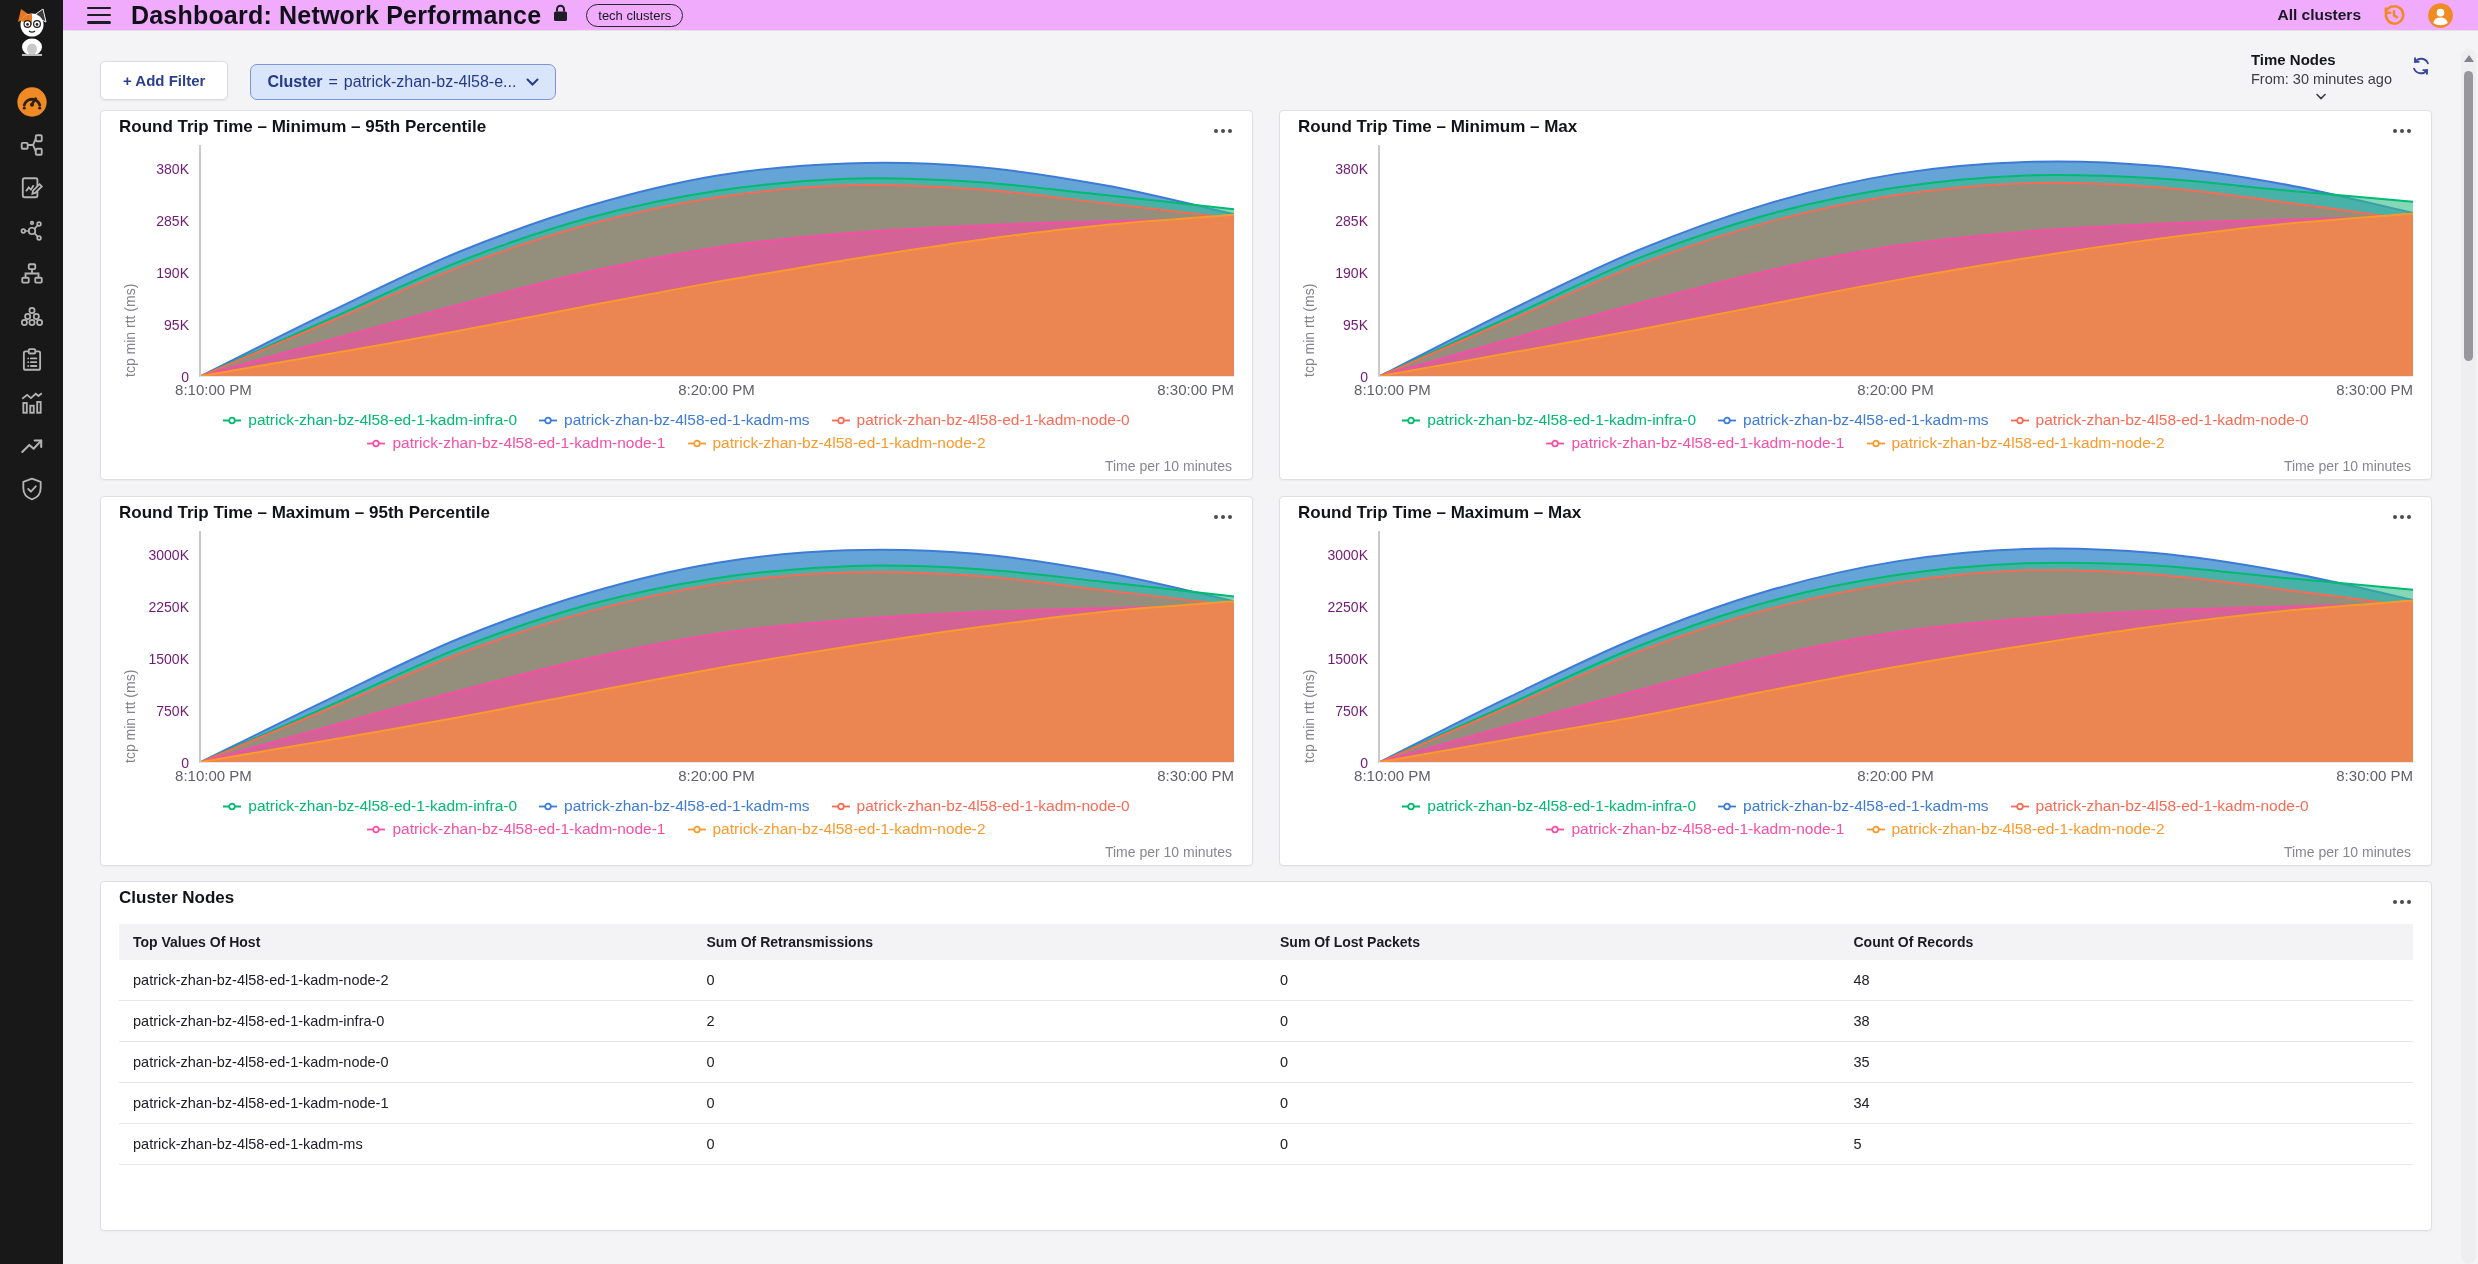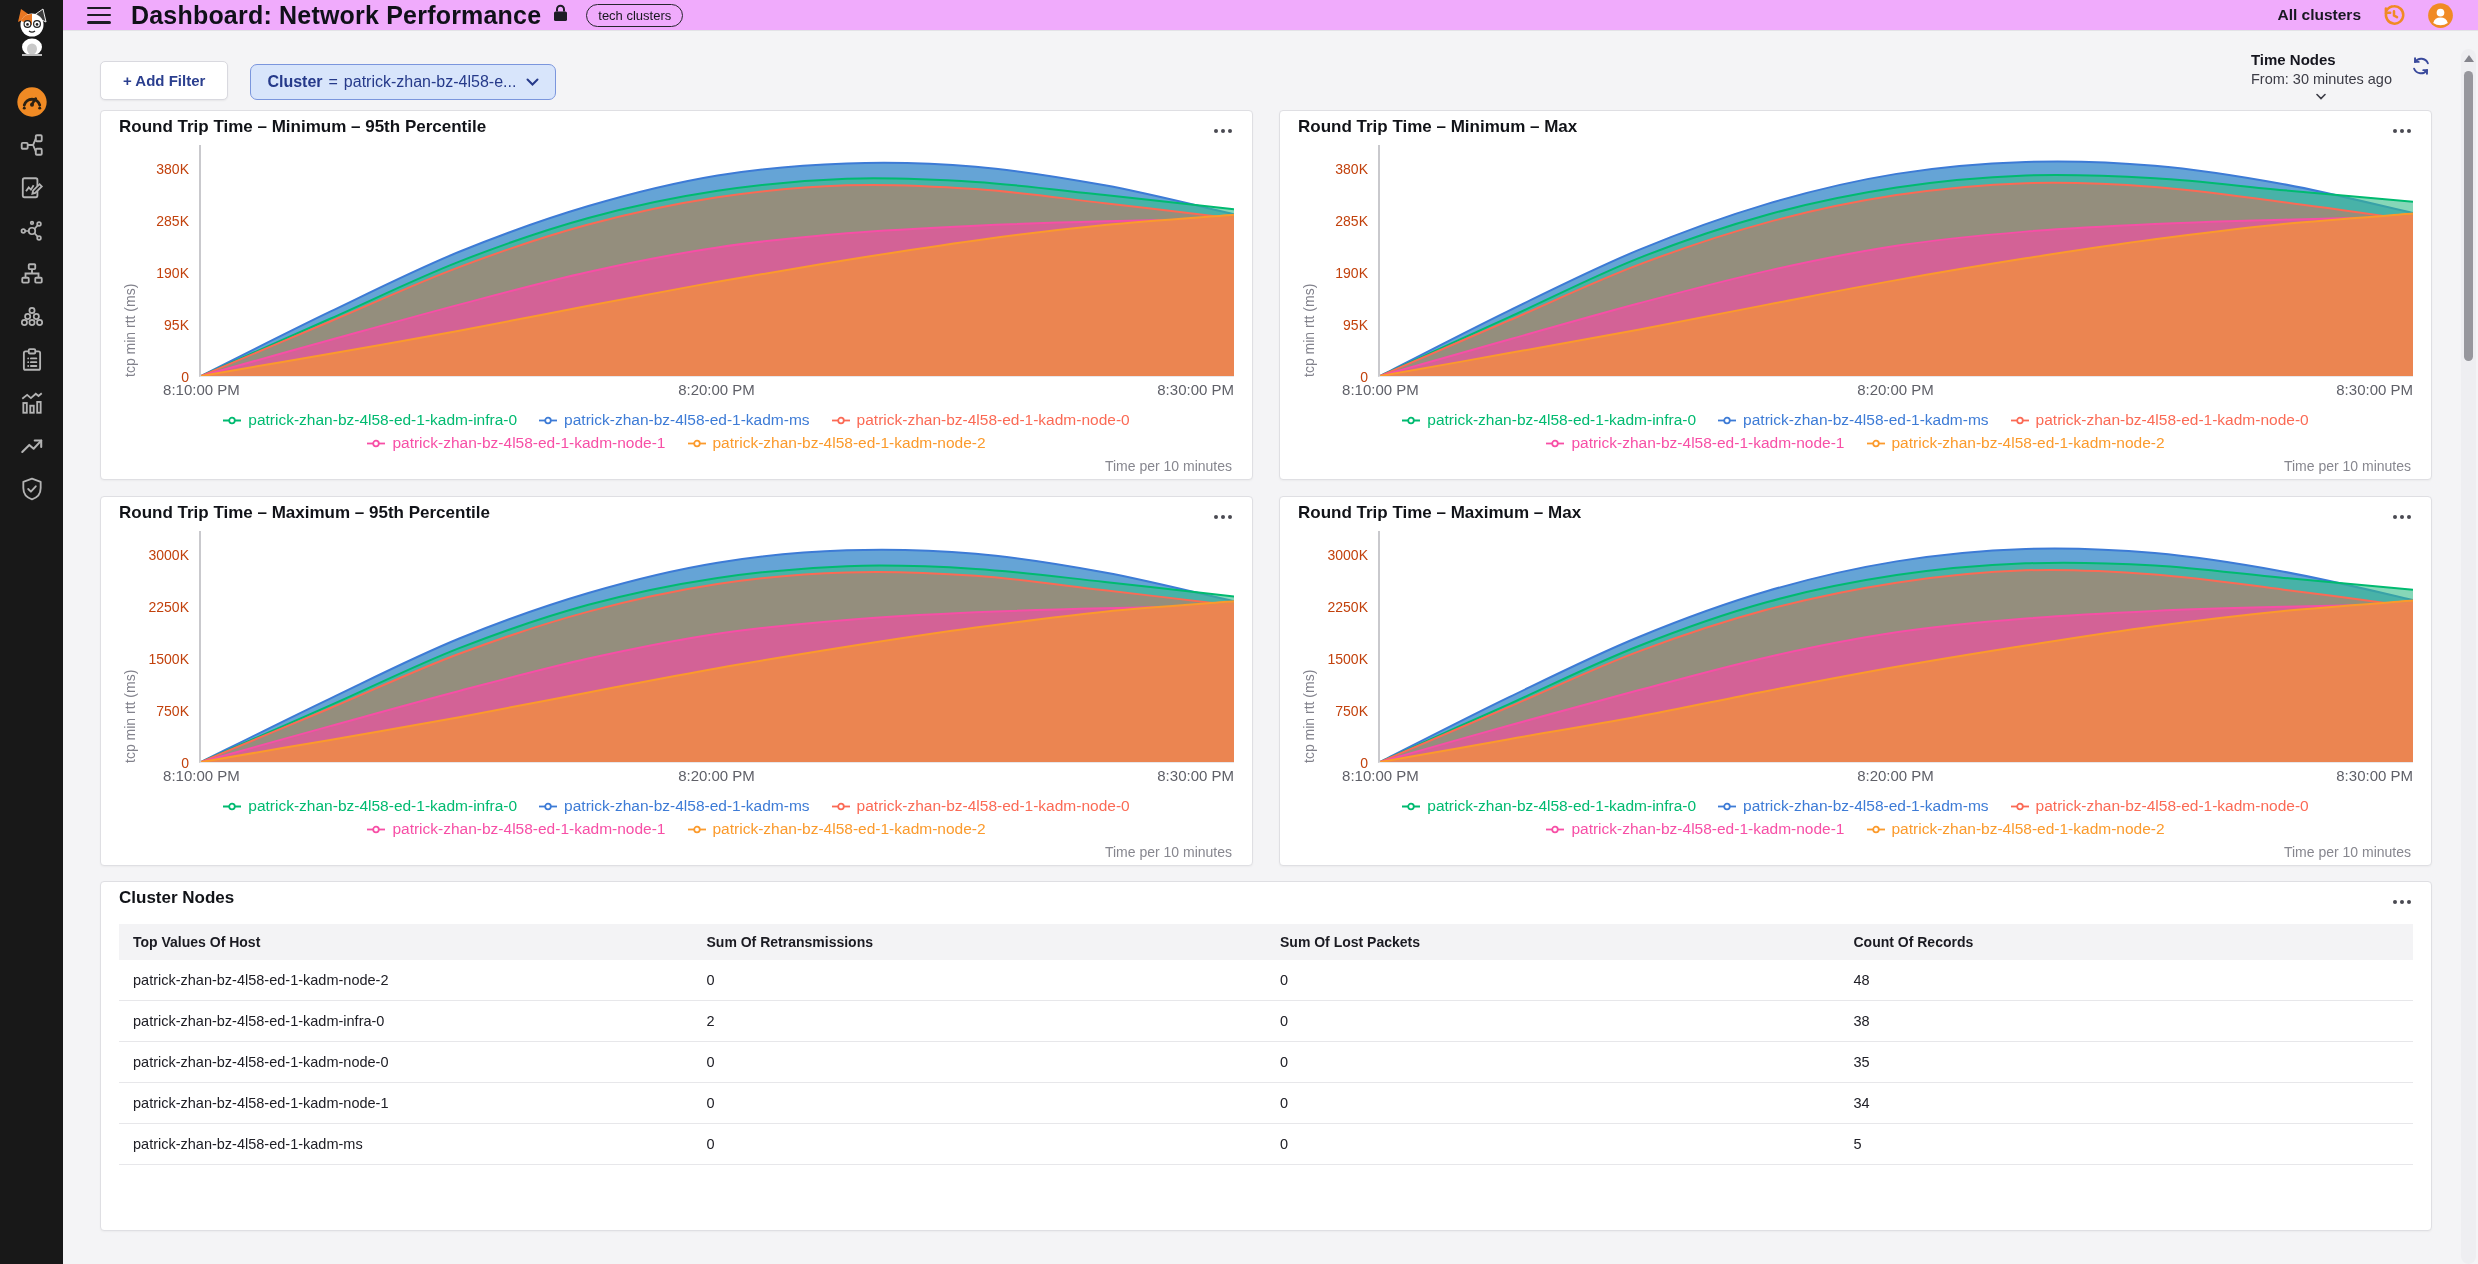--- a/index.html
+++ b/index.html
@@ -43,25 +43,25 @@
   .chart-panel{height:370px;}
   .panel-head{display:flex;align-items:flex-start;}
   .panel-title{font-size:17px;font-weight:700;color:#111318;margin:2px 0 6px 0;}
   .dots-btn{margin-left:auto;background:none;border:none;cursor:pointer;padding:6px 2px;}
   .dots{width:4px;height:4px;border-radius:50%;background:#4a4a52;display:inline-block;box-shadow:7px 0 #4a4a52,14px 0 #4a4a52;margin-right:14px;}
 
   
   .chart-body{display:flex;margin-top:2px;}
   .y-label{writing-mode:vertical-rl;transform:rotate(180deg);font-size:14px;color:#82828c;height:232px;display:flex;align-items:center;width:22px;}
   .y-ticks{position:relative;width:58px;height:232px;}
-  .ytick{position:absolute;right:10px;transform:translateY(-50%);font-size:14px;color:#c2410c;}
+  .ytick{position:absolute;right:10px;transform:translateY(-50%);font-size:14px;color:#701a75;}
   .plot-wrap{flex:1;min-width:0;}
   .plot{width:100%;height:232px;display:block;border-left:2px solid #c9c9cd;border-bottom:1px solid #e7e7ea;}
   .x-ticks{position:relative;height:24px;margin-top:4px;font-size:15px;color:#5f6068;}
-  .xt-left{position:absolute;left:4px;transform:translateX(-52%);}
+  .xt-left{position:absolute;left:16px;transform:translateX(-52%);}
   .xt-mid{position:absolute;left:50%;transform:translateX(-50%);}
   .xt-right{position:absolute;right:0;}
   .legend{display:flex;flex-direction:column;align-items:center;margin-top:6px;gap:5px;}
   .legend-row{display:flex;justify-content:center;gap:22px;}
   .legend-item{display:flex;align-items:center;gap:7px;font-size:15.5px;cursor:pointer;}
   .chart-footer{text-align:right;font-size:14px;color:#87878f;margin-top:6px;padding-right:2px;}
 
   
   .table-panel{margin:15px 46px 0 37px;height:350px;}
   table{width:100%;border-collapse:collapse;margin-top:10px;}

